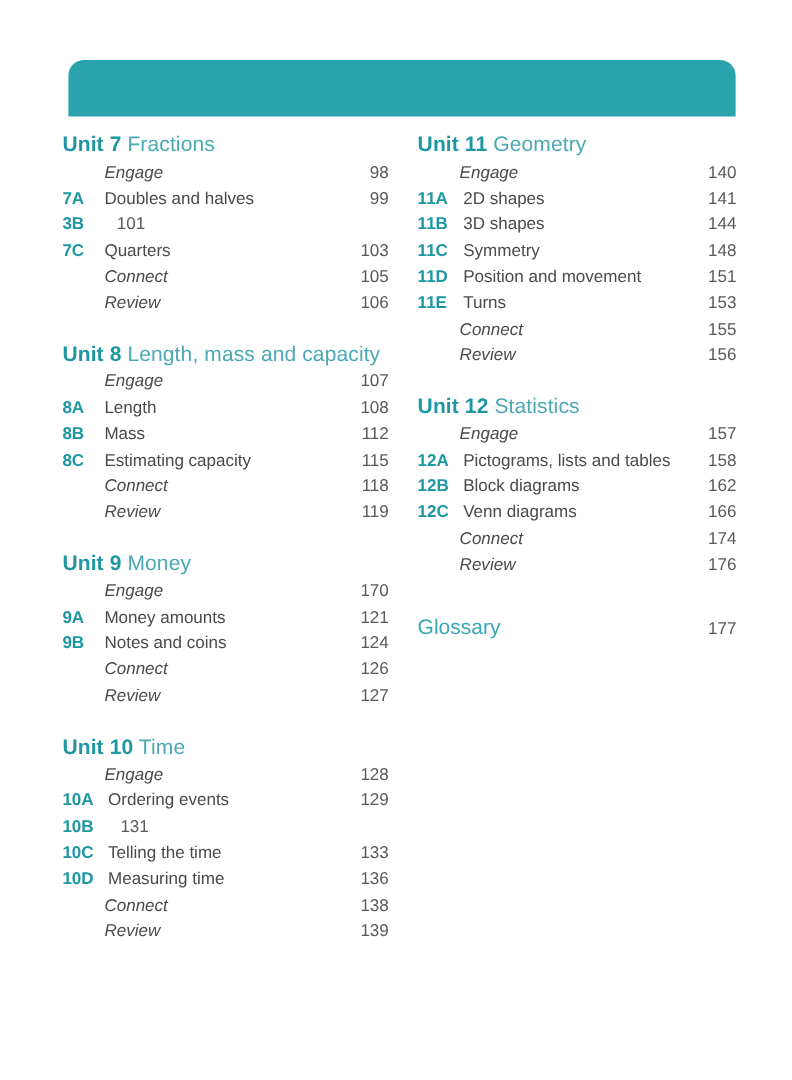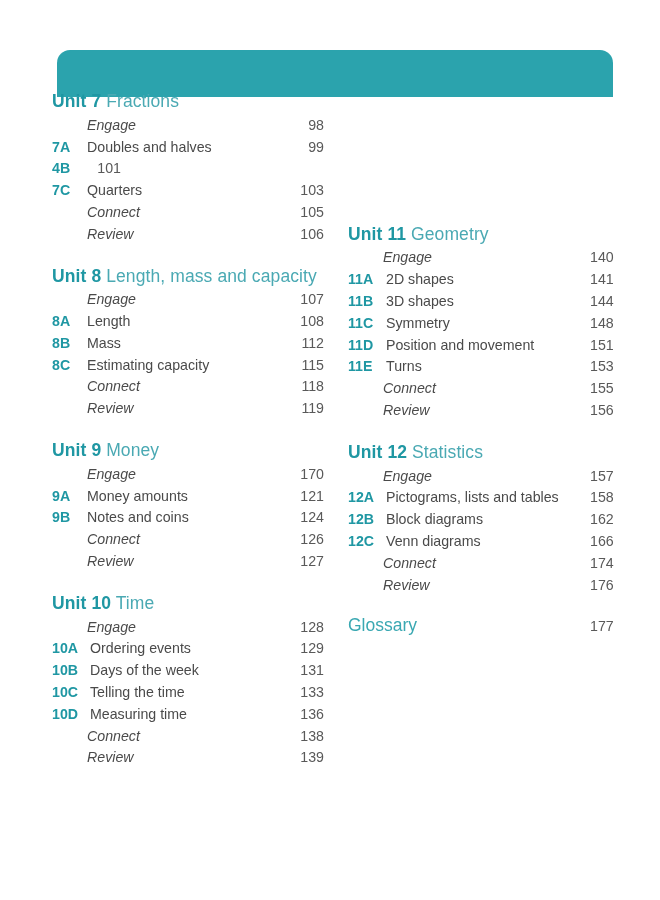--- a/index.html
+++ b/index.html
@@ -31,24 +31,24 @@
     height: 47px;
     background: #2ba3ad;
     border-top-left-radius: 13px;
     border-top-right-radius: 13px;
   }
 
   
   .columns {
     position: absolute;
     left: 0;
-    top: 90px;
+    top: 109px;
     width: 660px;
     display: flex;
-    align-items: center;
+    align-items: flex-start;
   }
   .col {
     position: relative;
   }
   .col-left  { margin-left: 52px; width: 272px; }
   .col-right { margin-left: 24px; width: 272px; }
 
   
   .unit { margin-bottom: 19px; }
   .unit:last-child { margin-bottom: 0; }
@@ -99,21 +99,21 @@
   .row-page.left-col { width: 34px; text-align: right; }
   .row-page.right-col { width: 30px; text-align: left; }
 
   
   .row.no-code .row-label { margin-left: 0; font-style: italic; }
 
   
   .glossary-row {
     display: flex;
     align-items: baseline;
-    margin-top: 19px;
+    margin-top: 29px;
     gap: 34px;
   }
   .glossary-label {
     font-size: 17.5px;
     color: #3aa8b2;
     font-weight: normal;
     flex: 1 1 auto;
   }
   .glossary-page {
     font-size: 14.2px;
@@ -139,21 +139,21 @@
             <span class="row-code"></span>
             <span class="row-label">Engage</span>
             <span class="row-page left-col">98</span>
           </div>
           <div class="row">
             <span class="row-code">7A</span>
             <span class="row-label">Doubles and halves</span>
             <span class="row-page left-col">99</span>
           </div>
           <div class="row">
-            <span class="row-code">4B</span>
+            <span class="row-code">3B</span>
             <span class="row-page left-col">101</span>
           </div>
           <div class="row">
             <span class="row-code">7C</span>
             <span class="row-label">Quarters</span>
             <span class="row-page left-col">103</span>
           </div>
           <div class="row no-code">
             <span class="row-code"></span>
             <span class="row-label">Connect</span>
@@ -233,21 +233,20 @@
             <span class="row-label">Engage</span>
             <span class="row-page left-col">128</span>
           </div>
           <div class="row">
             <span class="row-code wide">10A</span>
             <span class="row-label">Ordering events</span>
             <span class="row-page left-col">129</span>
           </div>
           <div class="row">
             <span class="row-code wide">10B</span>
-            <span class="row-label">Days of the week</span>
             <span class="row-page left-col">131</span>
           </div>
           <div class="row">
             <span class="row-code wide">10C</span>
             <span class="row-label">Telling the time</span>
             <span class="row-page left-col">133</span>
           </div>
           <div class="row">
             <span class="row-code wide">10D</span>
             <span class="row-label">Measuring time</span>

